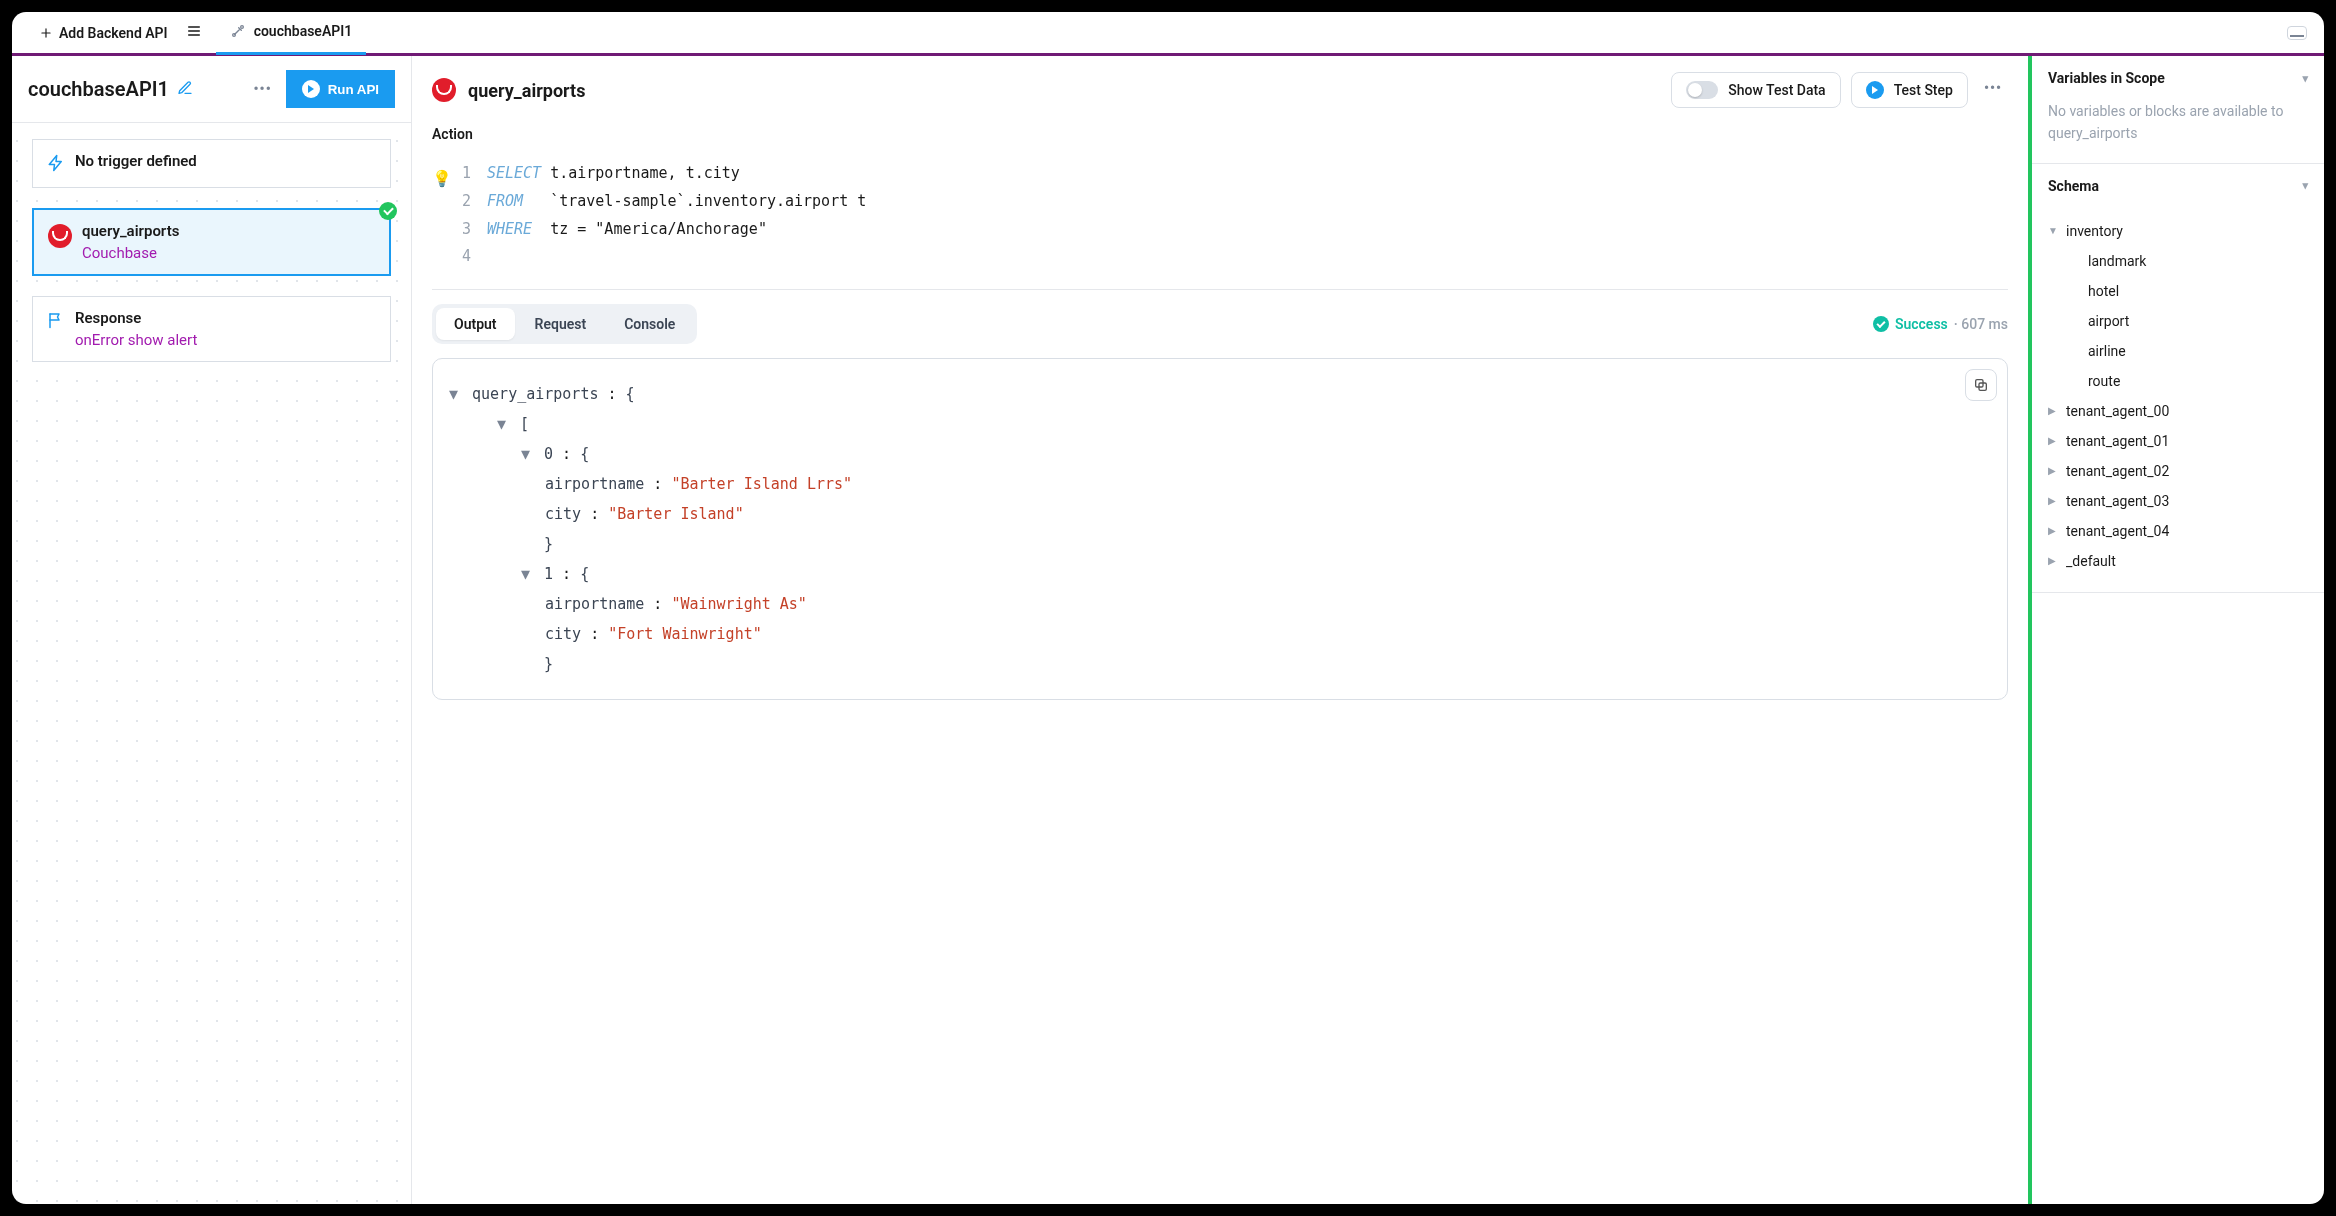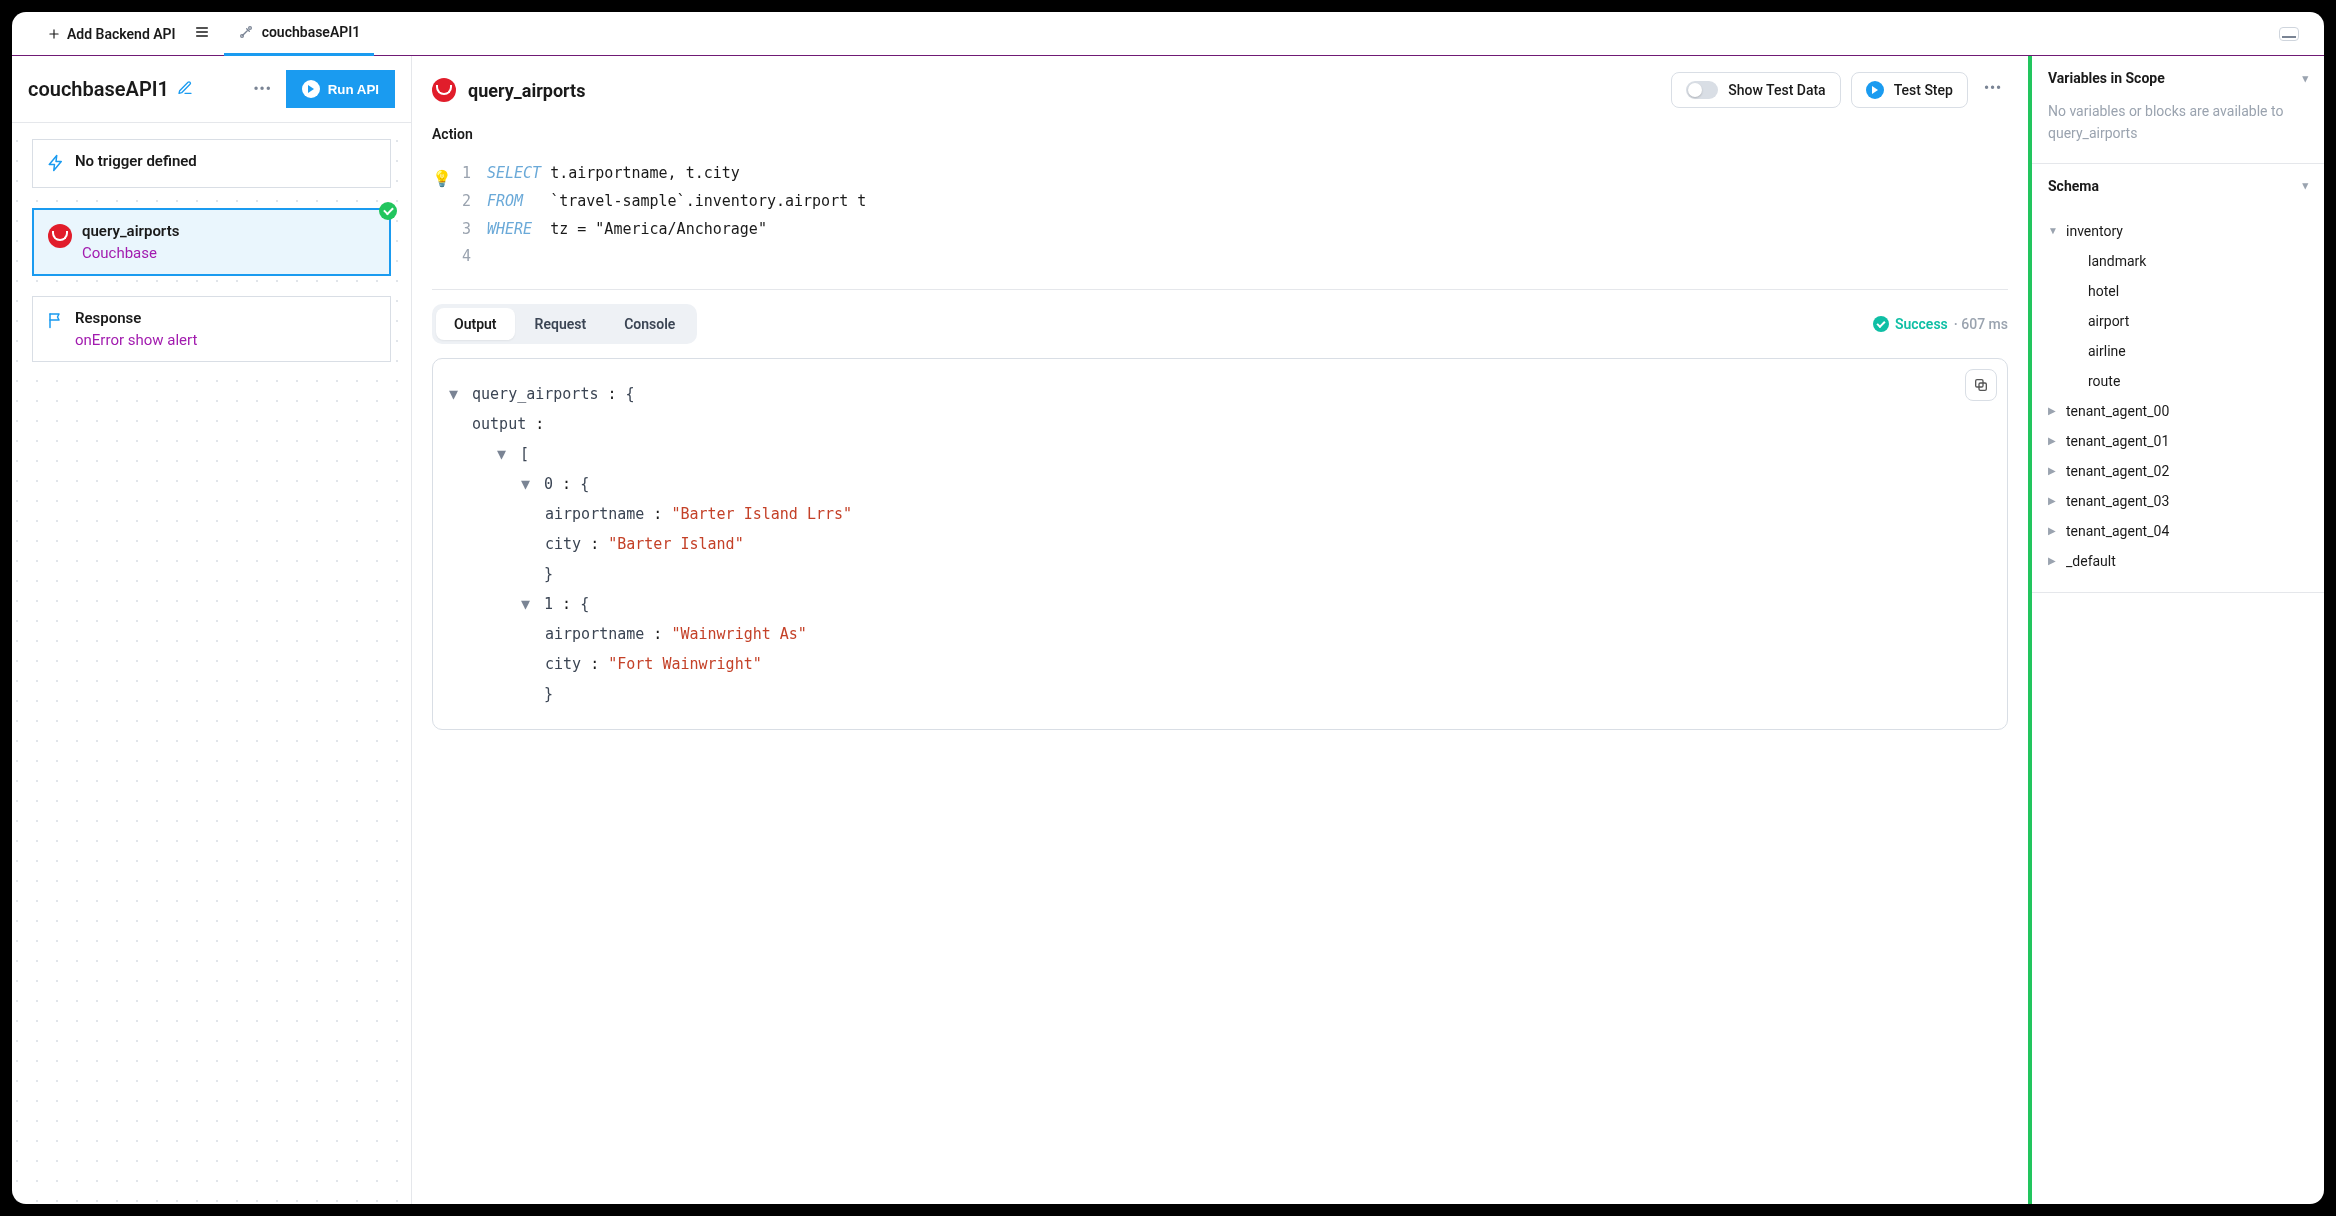--- a/index.html
+++ b/index.html
@@ -1,20 +1,20 @@
 <!DOCTYPE html>
 <html><head>
 <meta charset="utf-8">
 <style>
 * { box-sizing: border-box; margin: 0; padding: 0; }
 body { font-family: -apple-system, BlinkMacSystemFont, "Segoe UI", Roboto, sans-serif; font-size: 14px; color: #1a1a1a; background: #000; }
 .frame { background: #fff; margin: 12px; border-radius: 14px; overflow: hidden; display: flex; flex-direction: column; height: calc(100vh - 24px); }
 
 
-.topbar { display: flex; align-items: center; border-bottom: 1px solid #701a75; height: 44px; padding: 0 25px; }
+.topbar { display: flex; align-items: center; border-bottom: 3px solid #701a75; height: 44px; padding: 0 17px; }
 .topbar .addbtn { display: flex; align-items: center; gap: 6px; padding: 6px 10px; font-weight: 600; cursor: pointer; }
 .topbar .addbtn svg { width: 14px; height: 14px; }
 .topbar .hambtn { padding: 6px 8px; cursor: pointer; }
 .topbar .hambtn svg { width: 16px; height: 16px; }
 .tab { display: flex; align-items: center; gap: 8px; padding: 0 14px; height: 44px; border-bottom: 3px solid #1a9bf0; font-weight: 600; margin-left: 6px; }
 .tab svg { width: 16px; height: 16px; stroke: #7a8494; }
 .winbtn { margin-left: auto; padding: 4px; border: 1px solid #cfd5dd; border-radius: 4px; width: 20px; height: 14px; position: relative; }
 .winbtn::after { content: ""; position: absolute; left: 2px; right: 2px; bottom: 2px; height: 2px; background: #7a8494; }
 
 
@@ -233,21 +233,20 @@
 
       <div class="outputbox">
         <div class="copybtn">
           <svg viewBox="0 0 24 24">
               <rect x="9" y="9" width="11" height="11" rx="2"></rect>
               <rect x="4" y="4" width="11" height="11" rx="2"></rect>
             </svg>
         </div>
         <div class="tree" id="output-tree">
             <div class="l0"><span class="caret">▼</span> <span class="key">query_airports</span> : <span class="brace">{</span></div>
-            <div class="l0"><span class="caret"></span> <span class="key">output</span> :</div>
             <div class="l2"><span class="caret">▼</span> <span class="brace">[</span></div>
             <div class="l3"><span class="caret">▼</span> <span class="key">0</span> : <span class="brace">{</span></div>
             <div class="l4"><span class="key">airportname</span> : <span class="vstr">"Barter Island Lrrs"</span></div>
             <div class="l4"><span class="key">city</span> : <span class="vstr">"Barter Island"</span></div>
             <div class="l3"><span class="caret"></span> <span class="brace">}</span></div>
             <div class="l3"><span class="caret">▼</span> <span class="key">1</span> : <span class="brace">{</span></div>
             <div class="l4"><span class="key">airportname</span> : <span class="vstr">"Wainwright As"</span></div>
             <div class="l4"><span class="key">city</span> : <span class="vstr">"Fort Wainwright"</span></div>
             <div class="l3"><span class="caret"></span> <span class="brace">}</span></div>
           </div>

